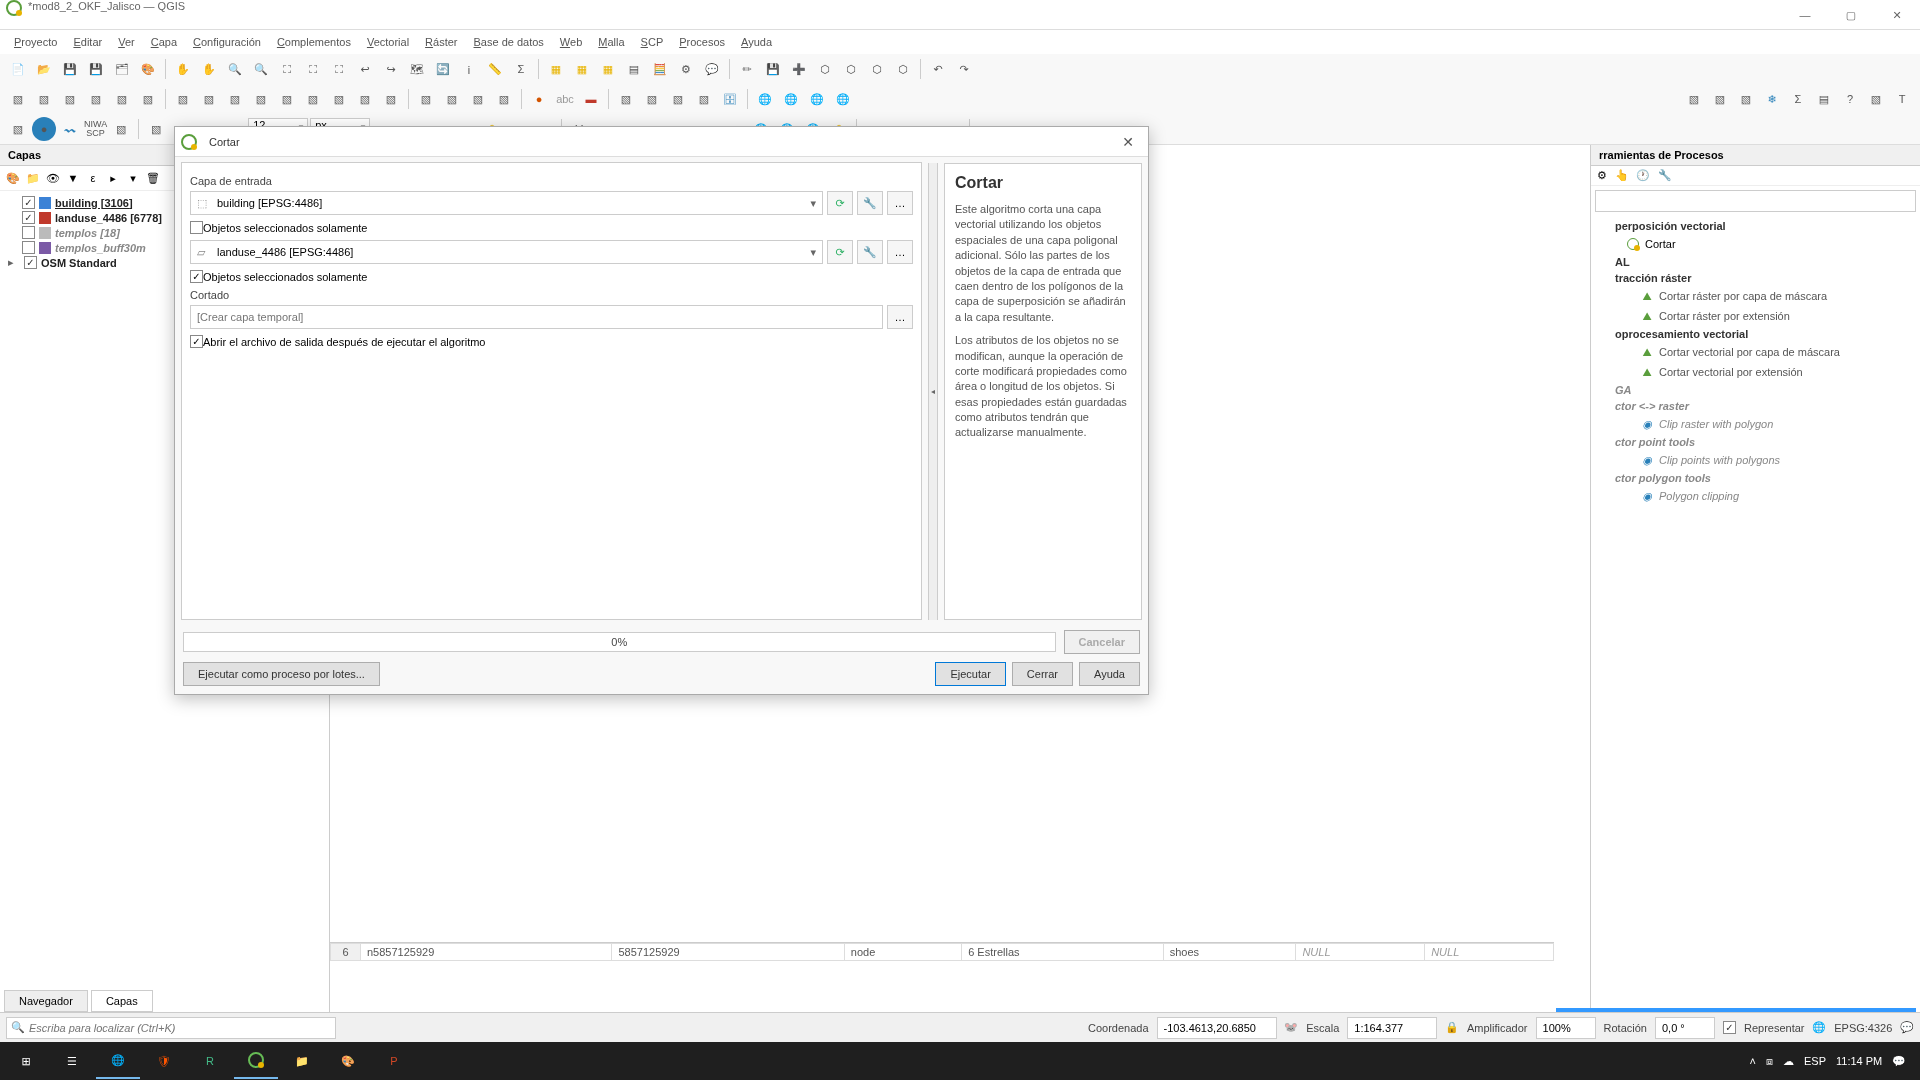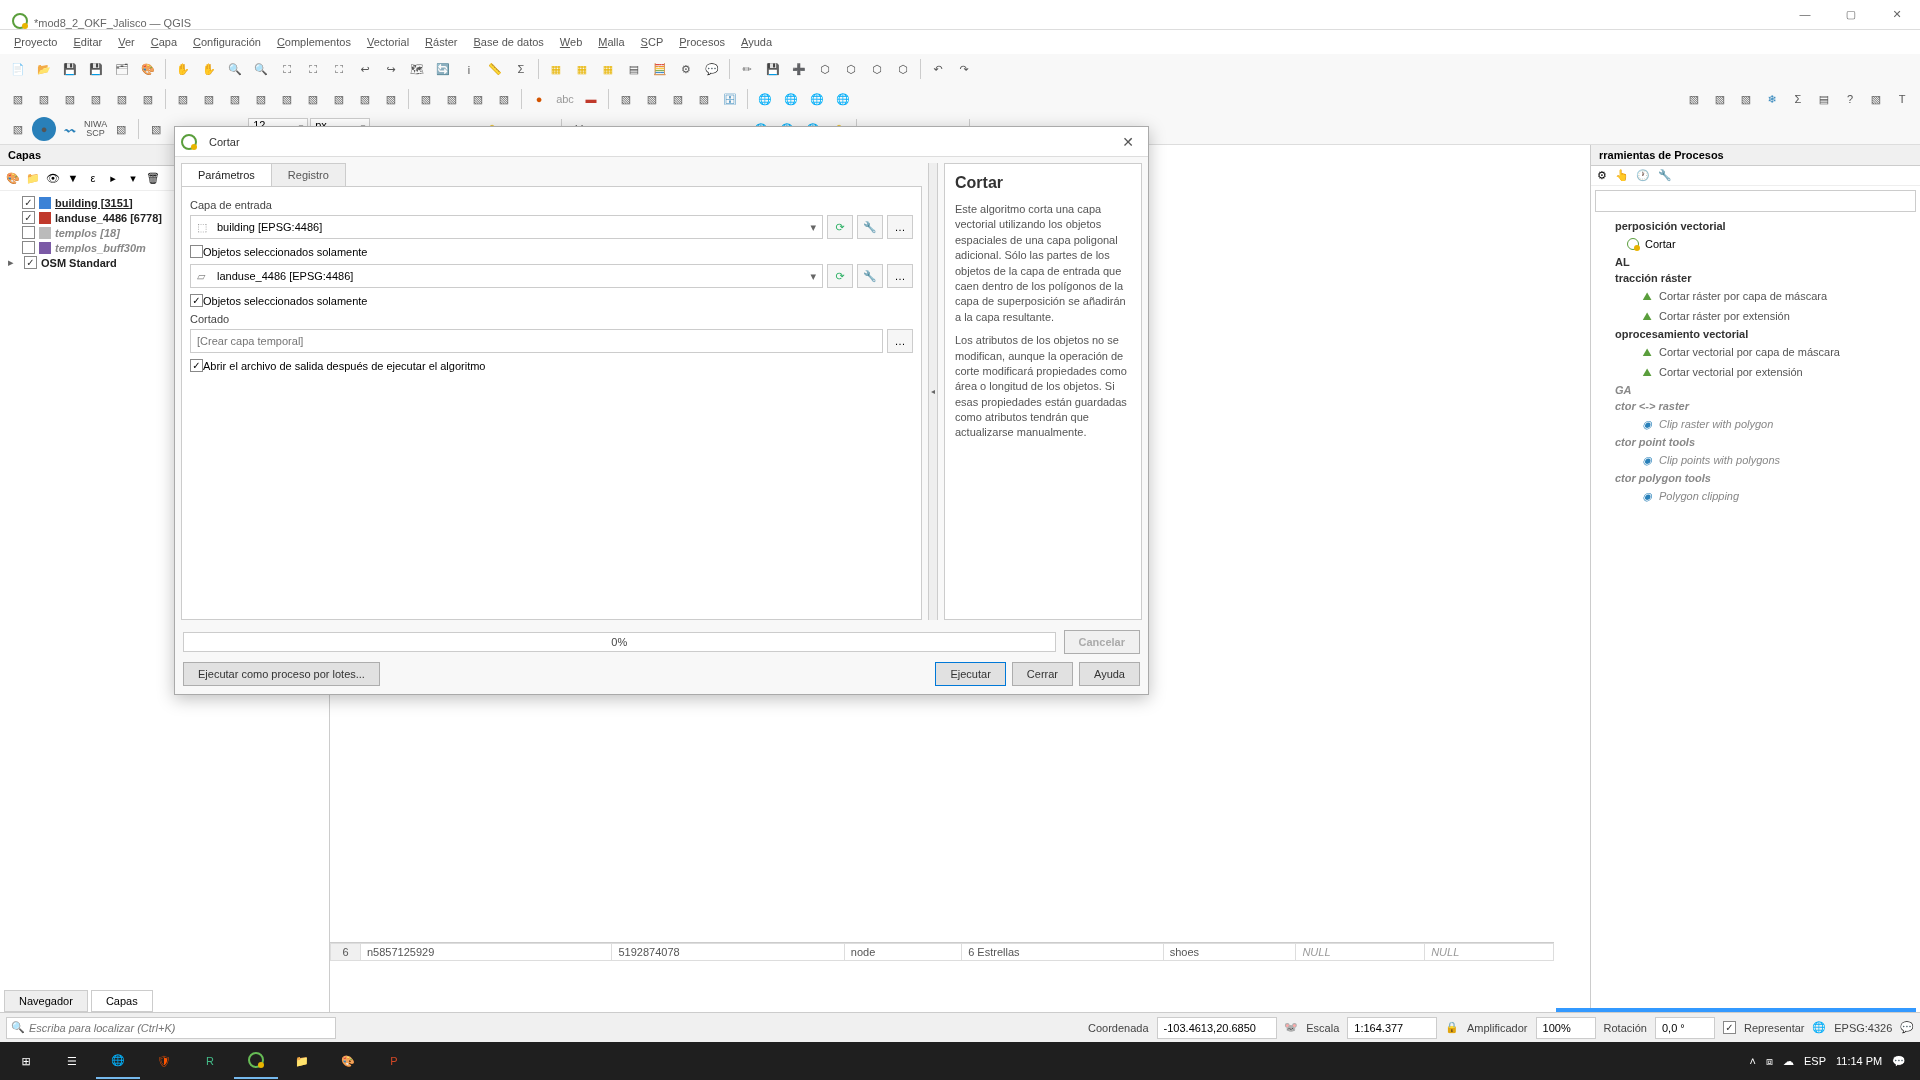--- a/index.html
+++ b/index.html
@@ -1,17 +1,17 @@
 <!DOCTYPE html>
 <html><head>
 <meta charset="utf-8">
 <style>
 * { margin:0; padding:0; box-sizing:border-box; font-family:"Segoe UI",Tahoma,sans-serif; font-size:11px; }
 body { background:#f0f0f0; width:1920px; height:1080px; overflow:hidden; position:relative; }
-.titlebar { display:flex; align-items:flex-end; height:30px; background:#fff; border-bottom:1px solid #ddd; padding-left:12px; }
+.titlebar { display:flex; align-items:flex-start; height:30px; background:#fff; border-bottom:1px solid #ddd; padding-left:6px; }
 .qgis-icon { width:16px; height:16px; margin-right:6px; }
 .qgis-q { display:inline-block; width:16px; height:16px; border:2px solid #5a9e3c; border-radius:50%; position:relative; }
 .qgis-q:after { content:""; position:absolute; bottom:-2px; right:-2px; width:6px; height:6px; background:#e8b400; border-radius:50%; }
 .title-text { color:#666; }
 .winctl { margin-left:auto; display:flex; }
 .winctl div { width:46px; height:30px; text-align:center; line-height:30px; color:#666; }
 .menubar { display:flex; padding:4px 8px; background:#fff; gap:4px; }
 .menubar span { padding:2px 6px; color:#555; }
 .menubar span u { text-decoration:underline; }
 .toolbars { background:#f8f8f8; border-bottom:1px solid #ddd; }
@@ -277,21 +277,21 @@
       <div class="lbt">▼</div>
       <div class="lbt">ε</div>
       <div class="lbt">▸</div>
       <div class="lbt">▾</div>
       <div class="lbt">🗑</div>
     </div>
     <div class="layer-tree" id="layer-tree">
         <div class="lrow">
           <div class="chk on"></div>
           <span class="swatch" style="background:#3b82d6"></span>
-          <span class="lname  underline">building [3151]</span>
+          <span class="lname  underline">building [3106]</span>
         </div>
         <div class="lrow">
           <div class="chk on"></div>
           <span class="swatch" style="background:#c0392b"></span>
           <span class="lname  ">landuse_4486 [6778]</span>
         </div>
         <div class="lrow">
           <div class="chk "></div>
           <span class="swatch" style="background:#bbb"></span>
           <span class="lname italic ">templos [18]</span>
@@ -406,24 +406,20 @@
 </div>
 
 <div class="dialog">
   <div class="dlg-title">
     <span class="qgis-icon"><span class="qgis-q"></span></span>
     <span class="t">Cortar</span>
     <span class="close">✕</span>
   </div>
   <div class="dlg-body">
     <div class="dlg-left">
-      <div class="tabs">
-        <div class="tab active">Parámetros</div>
-        <div class="tab">Registro</div>
-      </div>
       <div class="tab-content">
         <div class="form-label">Capa de entrada</div>
         <div class="form-row">
           <div class="combo">
               <span class="cic">⬚</span>
               <span>building [EPSG:4486]</span>
             </div>
           <div class="sqbtn" style="color:#27ae60">⟳</div>
           <div class="sqbtn">🔧</div>
           <div class="sqbtn">…</div>
@@ -477,21 +473,21 @@
     <div class="btn">Ayuda</div>
   </div>
 </div>
 
 <div class="attr-table">
   <table>
     <tbody>
         <tr>
       <td class="rh">6</td>
       <td>n5857125929</td>
-      <td>5192874078</td>
+      <td>5857125929</td>
       <td>node</td>
       <td>6 Estrellas</td>
       <td>shoes</td>
       <td class="null">NULL</td>
       <td class="null">NULL</td>
     </tr>
   </tbody>
     </table>
 </div>
 <div class="filter-bar">

